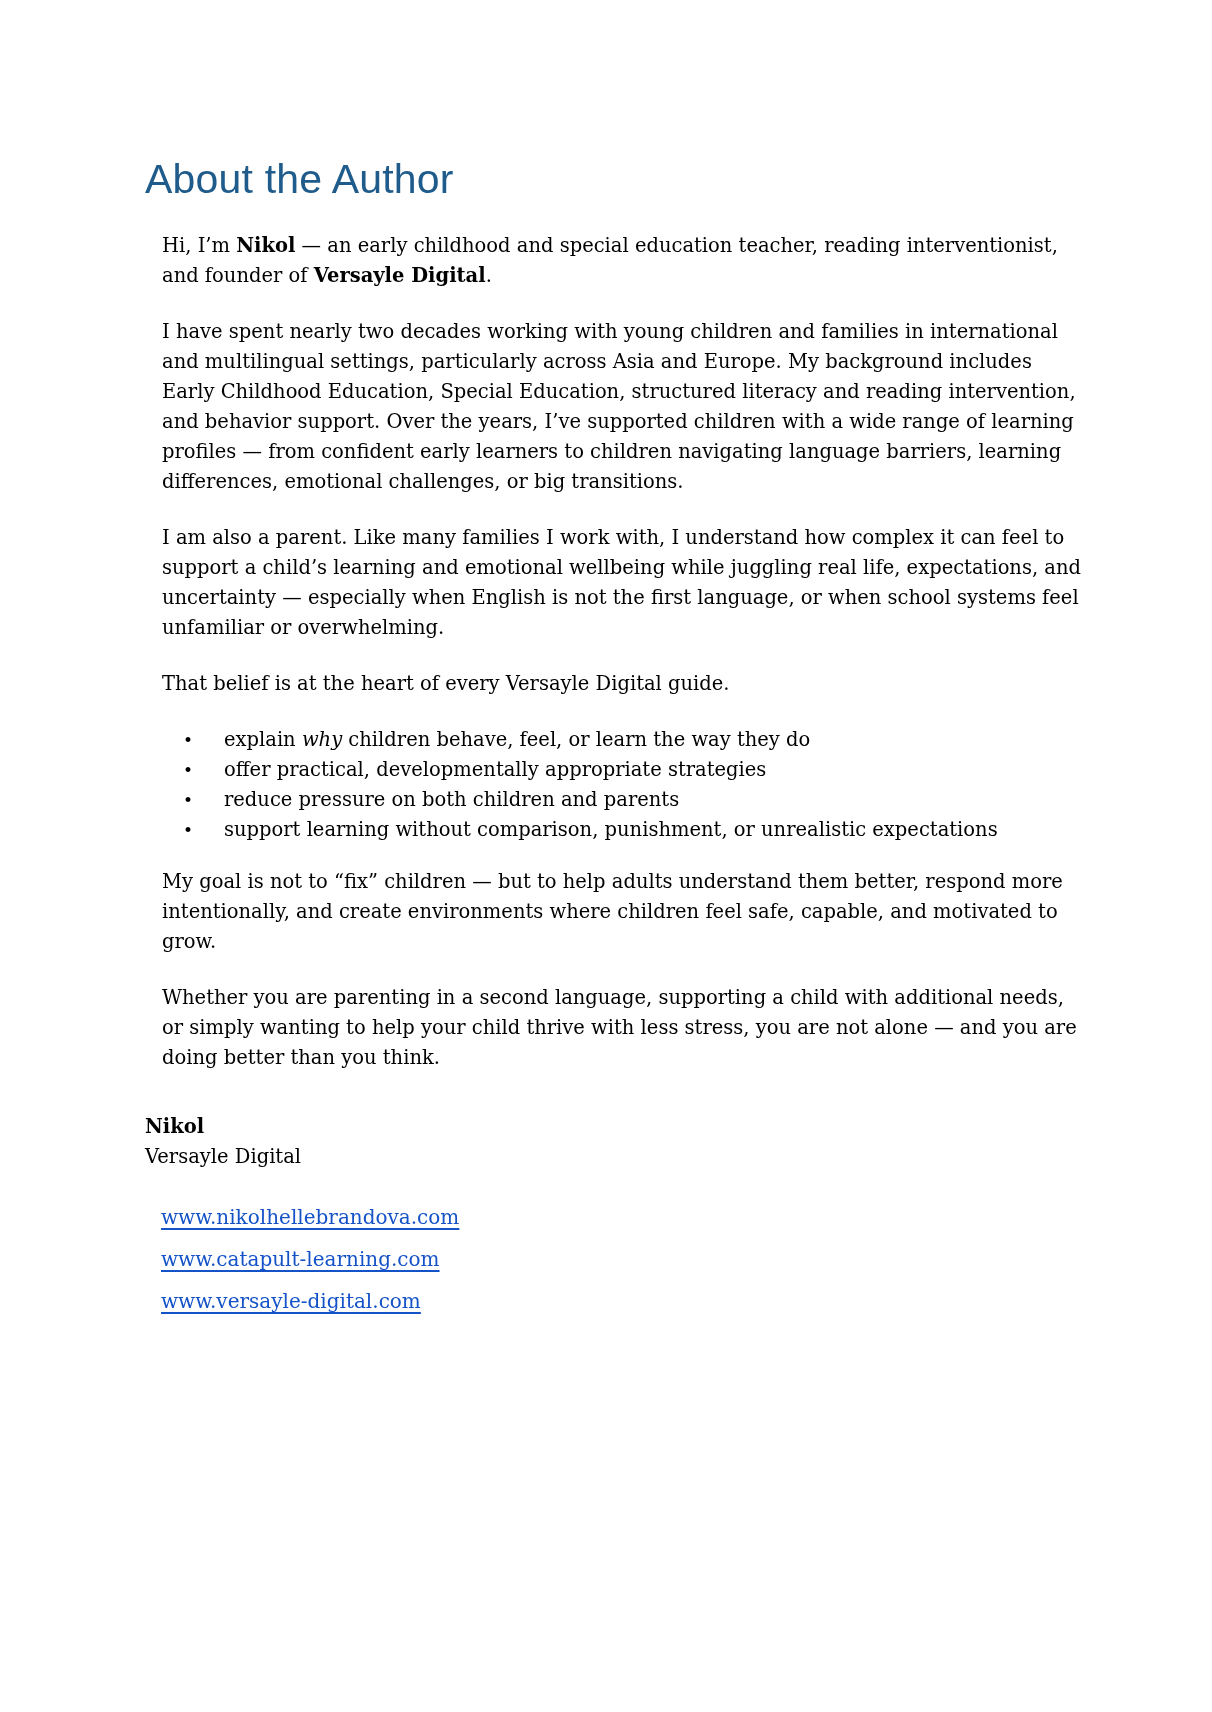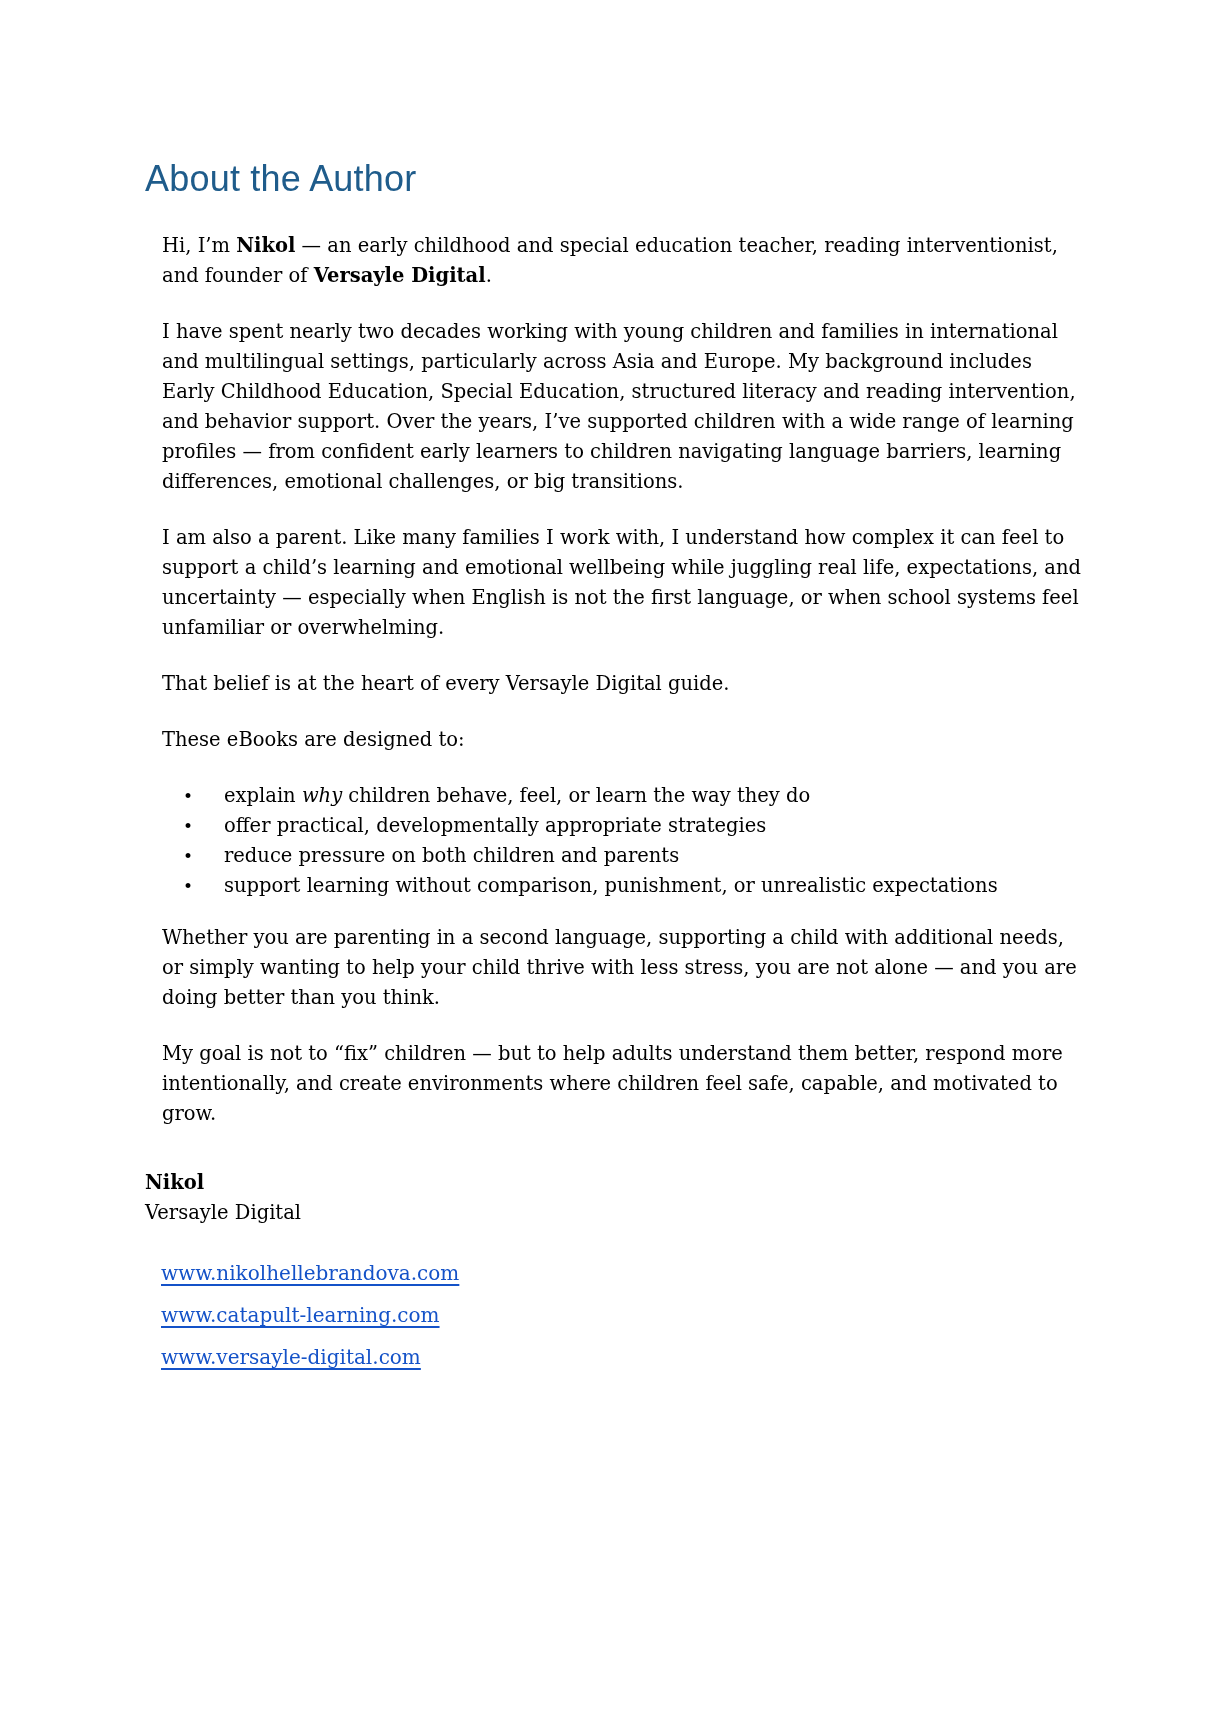--- a/index.html
+++ b/index.html
@@ -17,21 +17,21 @@
     overflow: hidden;
     font-family: "DejaVu Serif", serif;
     color: #000000;
   }
   .content {
     width: 936px;
   }
   h1.doc-title {
     font-family: "Liberation Sans", sans-serif;
     font-weight: 400;
-    font-size: 36px;
+    font-size: 41px;
     line-height: 38px;
     color: var(--heading-color, #1F5C8B);
     margin: 0 0 33px 0;
     letter-spacing: 0.2px;
   }
   .content p {
     font-size: 19.5px;
     line-height: 30px;
     margin: 0 0 26px 17px;
   }
@@ -78,29 +78,28 @@
 </head>
 <body>
 
 <div class="page">
   <h1 class="doc-title">About the Author</h1>
   <div class="content">
       <p>Hi, I’m <b>Nikol</b> — an early childhood and special education teacher, reading interventionist, and founder of <b>Versayle Digital</b>.</p>
       <p>I have spent nearly two decades working with young children and families in international and multilingual settings, particularly across Asia and Europe. My background includes Early Childhood Education, Special Education, structured literacy and reading intervention, and behavior support. Over the years, I’ve supported children with a wide range of learning profiles — from confident early learners to children navigating language barriers, learning differences, emotional challenges, or big transitions.</p>
       <p>I am also a parent. Like many families I work with, I understand how complex it can feel to support a child’s learning and emotional wellbeing while juggling real life, expectations, and uncertainty — especially when English is not the first language, or when school systems feel unfamiliar or overwhelming.</p>
       <p>That belief is at the heart of every Versayle Digital guide.</p>
-      <p>These eBooks are designed to:</p>
       <ul class="doc-list">
         <li><span class="bullet-dot">•</span>explain <i>why</i> children behave, feel, or learn the way they do</li>
         <li><span class="bullet-dot">•</span>offer practical, developmentally appropriate strategies</li>
         <li><span class="bullet-dot">•</span>reduce pressure on both children and parents</li>
         <li><span class="bullet-dot">•</span>support learning without comparison, punishment, or unrealistic expectations</li>
       </ul>
+      <p>My goal is not to “fix” children — but to help adults understand them better, respond more intentionally, and create environments where children feel safe, capable, and motivated to grow.</p>
       <p>Whether you are parenting in a second language, supporting a child with additional needs, or simply wanting to help your child thrive with less stress, you are not alone — and you are doing better than you think.</p>
-      <p>My goal is not to “fix” children — but to help adults understand them better, respond more intentionally, and create environments where children feel safe, capable, and motivated to grow.</p>
       <div class="signature">
         <div class="sig-name">Nikol</div>
         <div>Versayle Digital</div>
       </div>
       <div class="links-block">
         <div class="link-row"><a href="#">www.nikolhellebrandova.com</a></div>
         <div class="link-row"><a href="#">www.catapult-learning.com</a></div>
         <div class="link-row"><a href="#">www.versayle-digital.com</a></div>
       </div>
     </div>

